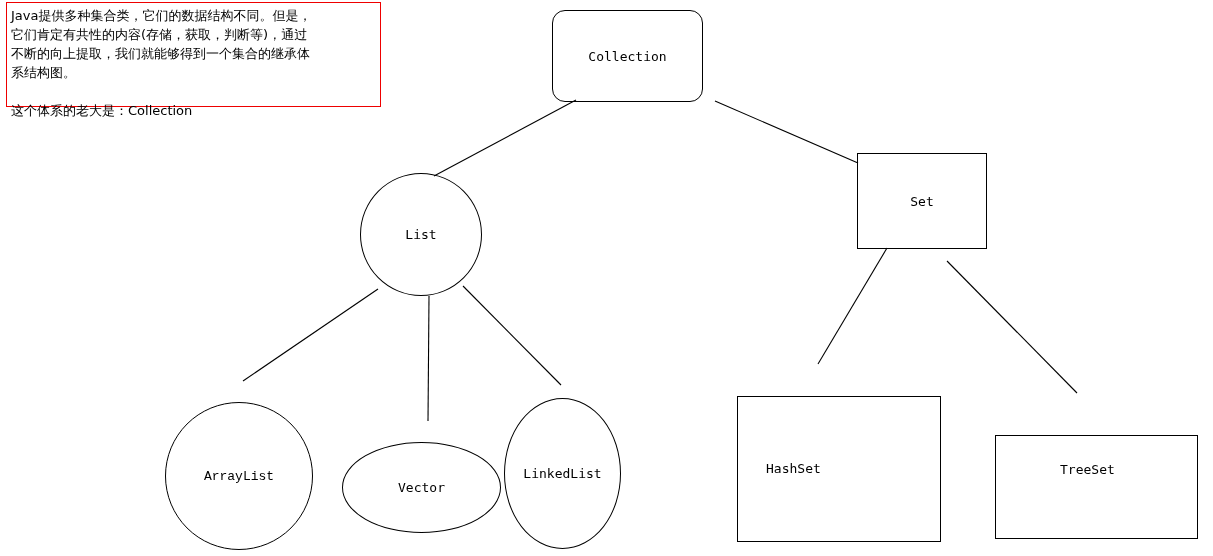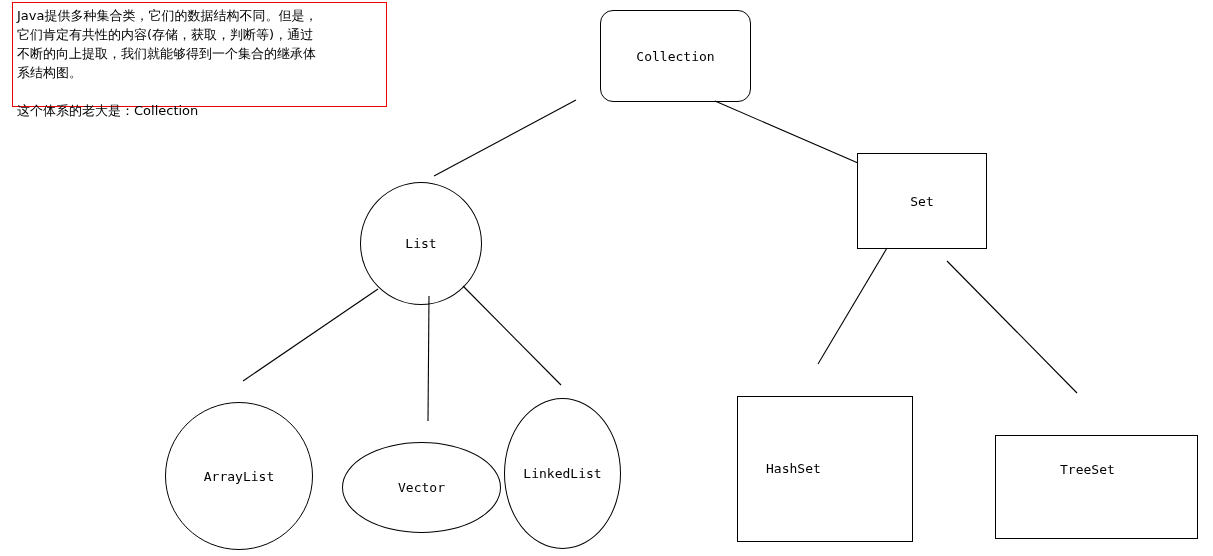--- a/index.html
+++ b/index.html
@@ -30,21 +30,21 @@
     box-sizing: border-box;
     background: transparent;
     color: #000000;
     font-family: "DejaVu Sans", sans-serif;
     font-size: 13px;
     line-height: 19px;
     white-space: pre-wrap;
     padding: 3px 4px 2px 4px;
   }
   #note-intro {
-    left: 12px;
+    left: 6px;
     top: 2px;
     width: 375px;
     height: 105px;
   }
   #note-analysis {
     left: 2px;
     top: 116px;
     width: 239px;
     height: 185px;
   }
@@ -63,65 +63,66 @@
   }
   .node-centered {
     display: flex;
     align-items: center;
     justify-content: center;
   }
   .node-centered > .node-label {
     position: static;
   }
   #node-collection {
-    left: 600px;
+    left: 552px;
     top: 10px;
     width: 151px;
     height: 92px;
     border-radius: 13px;
   }
   #node-list {
     left: 360px;
-    top: 182px;
+    top: 173px;
     width: 122px;
     height: 123px;
     border-radius: 50%;
   }
   #node-set {
     left: 857px;
     top: 153px;
     width: 130px;
     height: 96px;
     align-items: center;
   }
   #node-arraylist {
     left: 165px;
     top: 402px;
     width: 148px;
     height: 148px;
     border-radius: 50%;
+    font-family: Liberation Mono, monospace;
   }
   #node-vector {
     left: 342px;
     top: 442px;
     width: 159px;
     height: 91px;
     border-radius: 50%;
   }
   #node-linkedlist {
     left: 504px;
     top: 398px;
     width: 117px;
     height: 151px;
     border-radius: 50%;
   }
   #node-hashset {
     left: 737px;
     top: 396px;
-    width: 176px;
+    width: 204px;
     height: 146px;
   }
   #node-hashset > .node-label {
     left: 28px;
     top: 64px;
   }
   #node-treeset {
     left: 995px;
     top: 435px;
     width: 203px;

